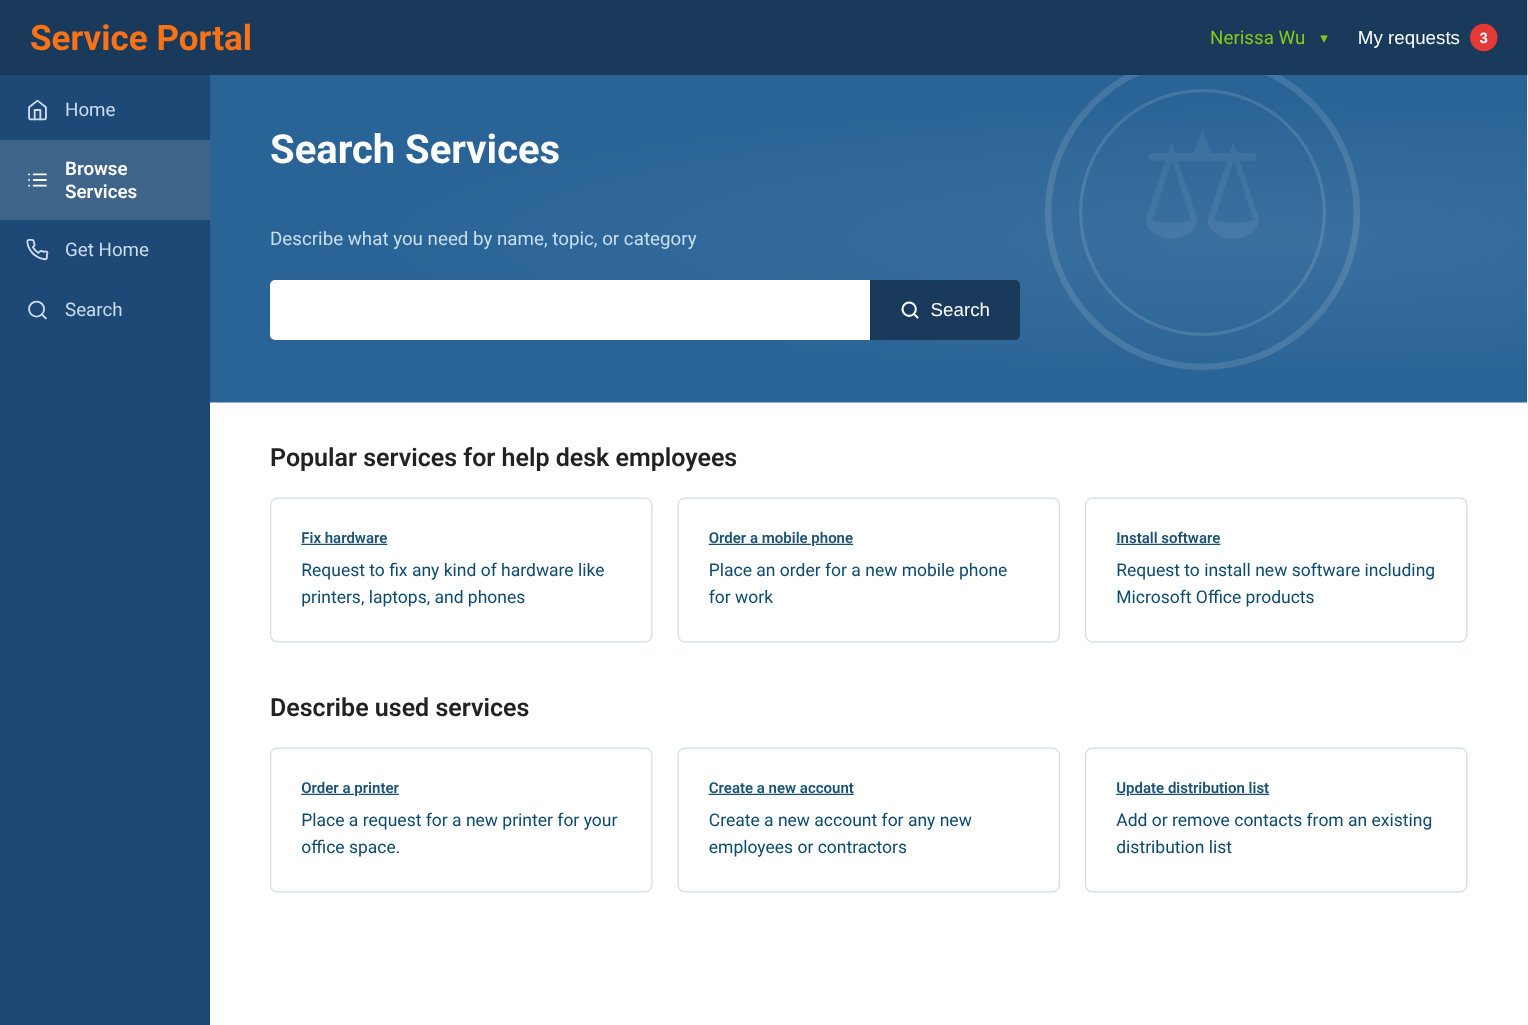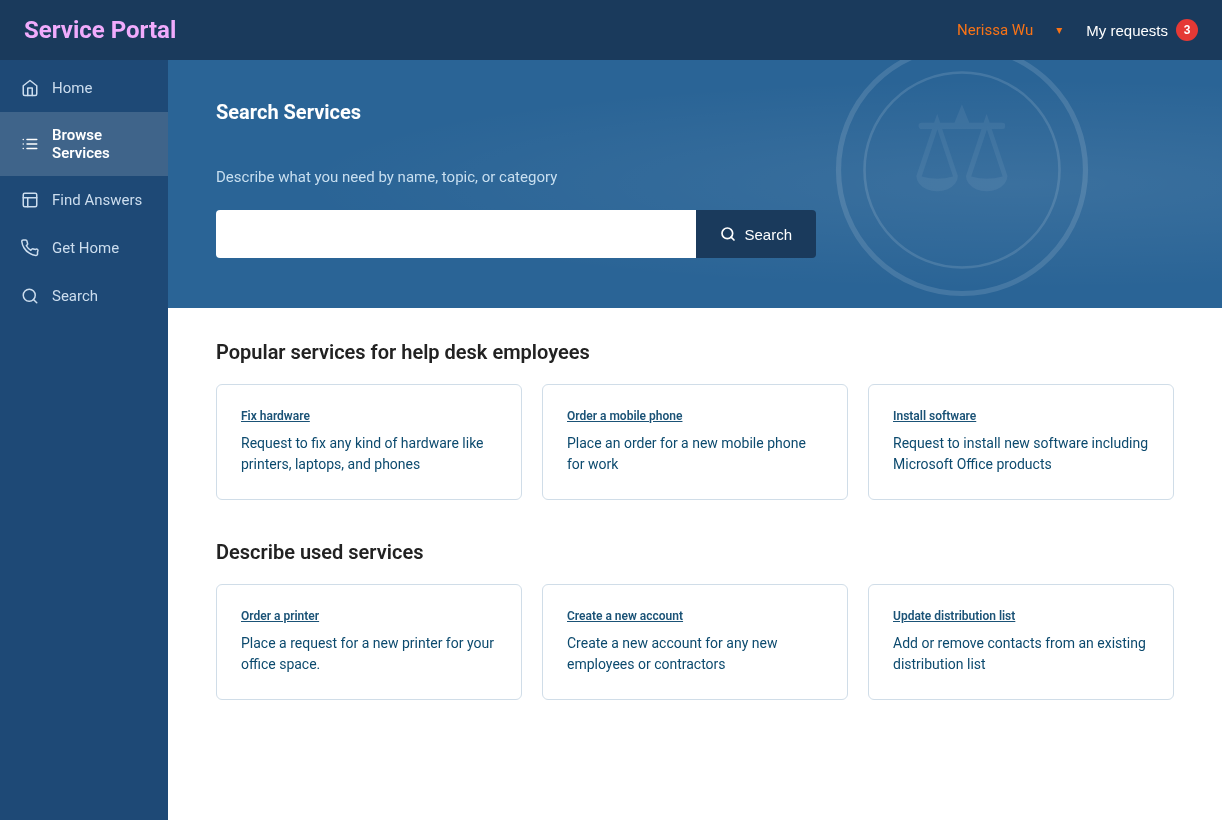--- a/index.html
+++ b/index.html
@@ -9,37 +9,37 @@
     .topnav {
       background: #1a3a5c;
       color: #fff;
       height: 60px;
       display: flex;
       align-items: center;
       padding: 0 24px;
       flex-shrink: 0;
     }
     .topnav-title {
-      font-size: 24px;
+      font-size: 28px;
       font-weight: 700;
-      color: #f0abfc;
+      color: #f97316;
       flex: 1;
     }
     .topnav-right {
       display: flex;
       align-items: center;
       gap: 24px;
     }
     .user-menu {
       display: flex;
       align-items: center;
-      gap: 23px;
-      cursor: pointer;
-      font-size: 15px;
-      color: #f97316;
+      gap: 12px;
+      cursor: pointer;
+      font-size: 15px;
+      color: #84cc16;
     }
     .chevron-down {
       font-size: 12px;
     }
     .my-requests-btn {
       display: flex;
       align-items: center;
       gap: 8px;
       background: none;
       border: none;
@@ -123,21 +123,21 @@
       top: -20px;
       width: 360px;
       height: 260px;
       opacity: 0.12;
       display: flex;
       align-items: center;
       justify-content: center;
     }
     .hero h1 {
       color: #fff;
-      font-size: 20px;
+      font-size: 32px;
       font-weight: 700;
       margin-bottom: 10px;
     }
     .hero-subtitle {
       color: #c8dff0;
       font-size: 15px;
       margin-bottom: 24px;
       margin-top: 44px;
     }
     .search-row {
@@ -241,30 +241,20 @@
         <svg width="18" height="18" viewBox="0 0 24 24" fill="none" stroke="currentColor" stroke-width="2" stroke-linecap="round" stroke-linejoin="round">
           <line x1="8" y1="6" x2="21" y2="6"></line>
             <line x1="8" y1="12" x2="21" y2="12"></line>
             <line x1="8" y1="18" x2="21" y2="18"></line>
           <line x1="3" y1="6" x2="3.01" y2="6"></line>
             <line x1="3" y1="12" x2="3.01" y2="12"></line>
             <line x1="3" y1="18" x2="3.01" y2="18"></line>
         </svg>
       </span>
       <span>Browse Services</span>
-    </div>
-    <div class="sidebar-item">
-      <span class="sidebar-icon">
-        <svg width="18" height="18" viewBox="0 0 24 24" fill="none" stroke="currentColor" stroke-width="2" stroke-linecap="round" stroke-linejoin="round">
-          <rect x="3" y="3" width="18" height="18" rx="2"></rect>
-            <line x1="3" y1="9" x2="21" y2="9"></line>
-          <line x1="9" y1="21" x2="9" y2="9"></line>
-        </svg>
-      </span>
-      <span>Find Answers</span>
     </div>
     <div class="sidebar-item">
       <span class="sidebar-icon">
         <svg width="18" height="18" viewBox="0 0 24 24" fill="none" stroke="currentColor" stroke-width="2" stroke-linecap="round" stroke-linejoin="round">
           <path d="M22 16.92v3a2 2 0 0 1-2.18 2 19.79 19.79 0 0 1-8.63-3.07A19.5 19.5 0 0 1 4.12 12a19.79 19.79 0 0 1-3.07-8.67A2 2 0 0 1 3 1.18h3a2 2 0 0 1 2 1.72c.127.96.361 1.903.7 2.81a2 2 0 0 1-.45 2.11L7.09 9a16 16 0 0 0 6 6l1.27-1.27a2 2 0 0 1 2.11-.45c.907.339 1.85.573 2.81.7A2 2 0 0 1 22 16.92z"></path>
         </svg>
       </span>
       <span>Get Home</span>
     </div>
     <div class="sidebar-item">

